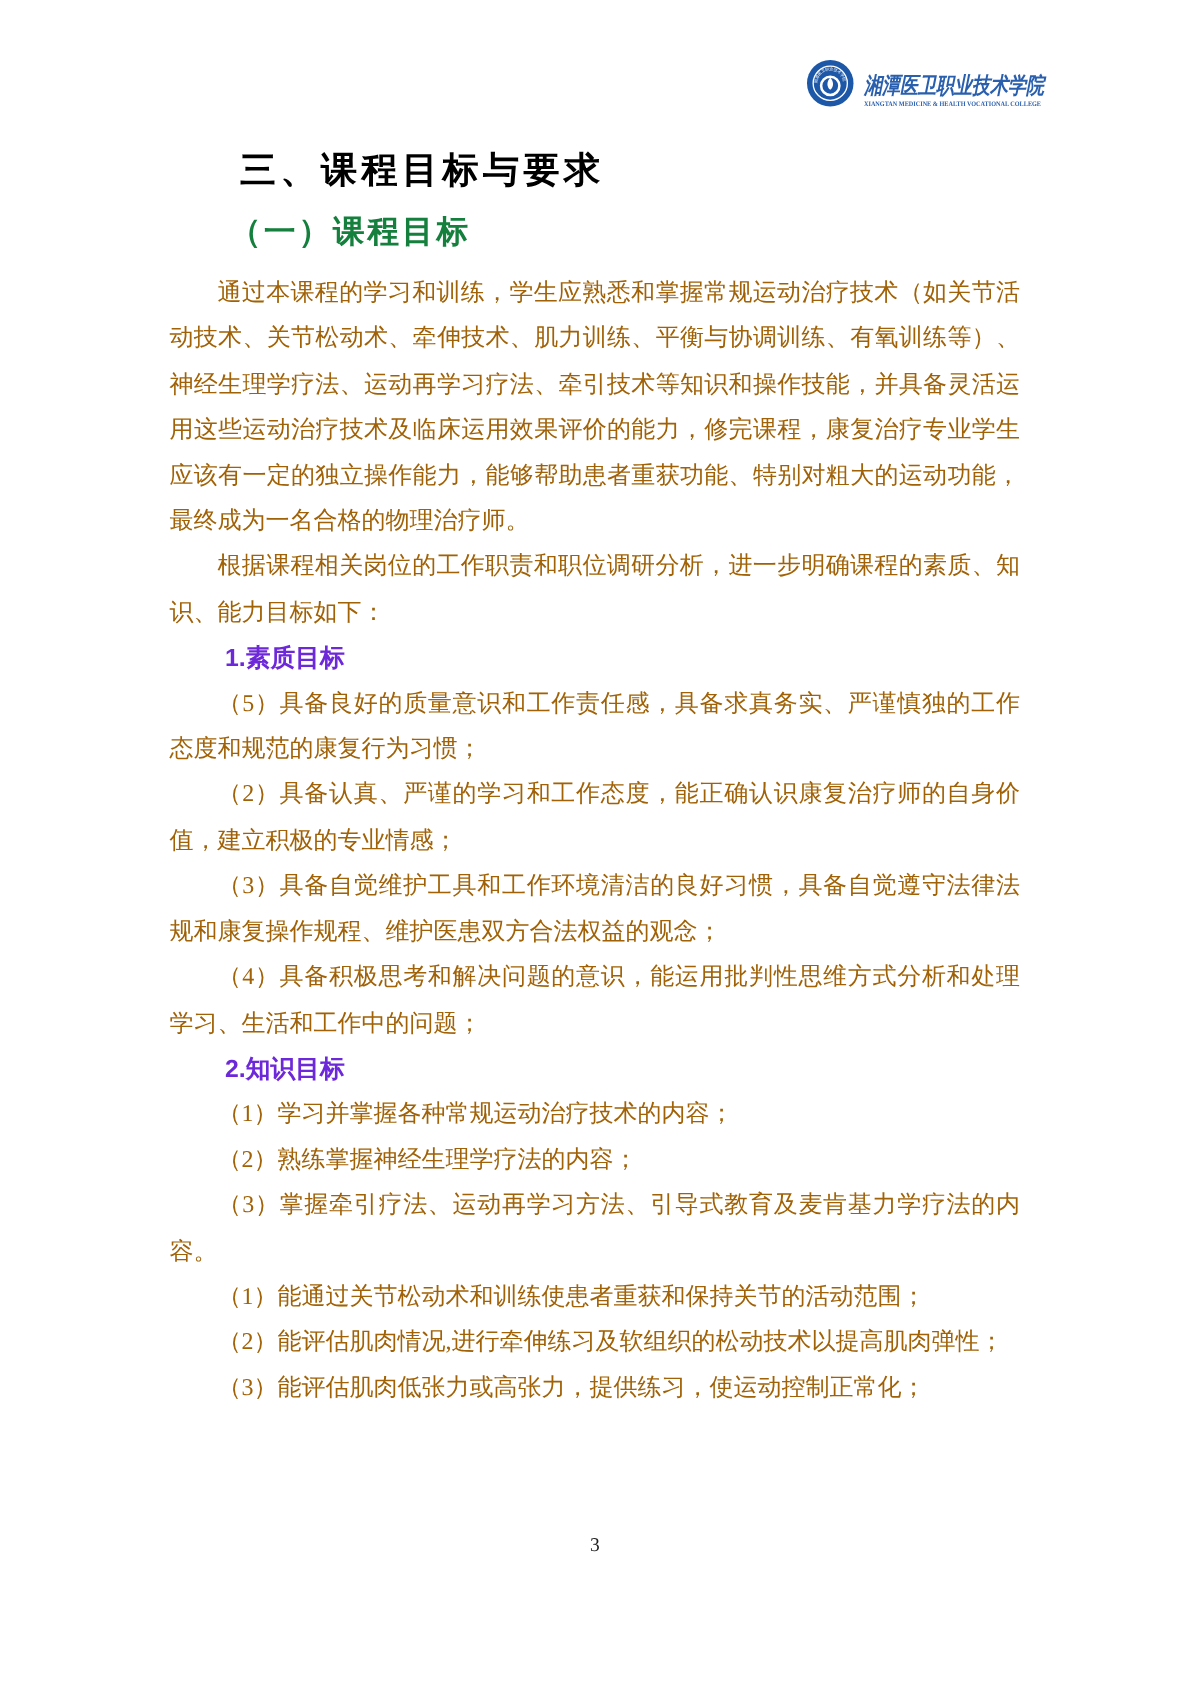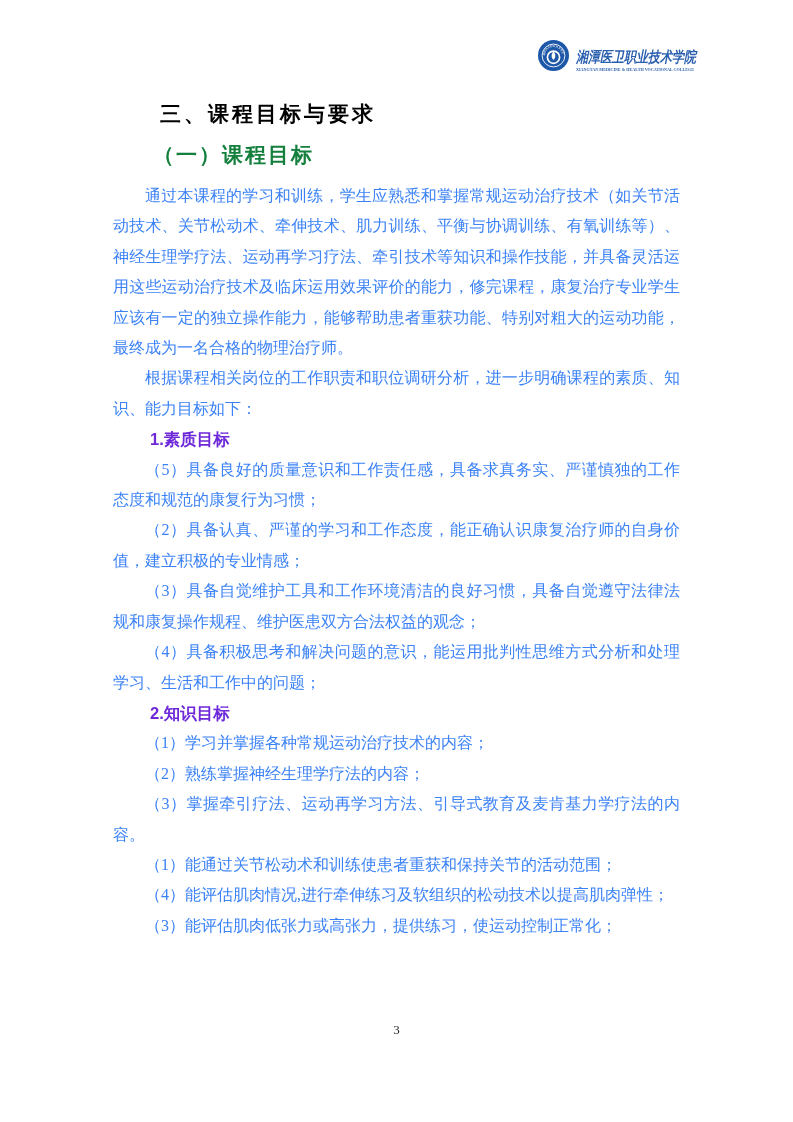--- a/index.html
+++ b/index.html
@@ -23,41 +23,41 @@
   }
   
   .content{
     position:absolute;left:113px;top:0;
     width:567px;
   }
   .h1{
     margin:102px 0 0 47px;
     font-family:"Liberation Sans","DejaVu Sans",sans-serif;
     font-weight:bold;
-    font-size:21px;
+    font-size:24px;
     line-height:24px;
     letter-spacing:3px;
     color:#000;
   }
   .h2{
     margin:16px 0 0 40px;
     font-family:"Liberation Sans","DejaVu Sans",sans-serif;
     font-weight:bold;
     font-size:21px;
     line-height:26px;
     letter-spacing:2px;
     color:#15803d;
   }
   .body-p{
     margin:0;
     font-size:16px;
     line-height:30.4px;
     text-align:justify;
     text-indent:2em;
-    color:#3b82f6;
+    color:#a16207;
   }
   .first-p{margin-top:13px;}
   .h3{
     margin:0 0 0 37px;
     font-family:"Liberation Sans","DejaVu Sans",sans-serif;
     font-weight:bold;
     font-size:16.5px;
     line-height:30.4px;
     color:#6d28d9;
   }
@@ -103,20 +103,20 @@
     <p class="body-p">（2）具备认真、严谨的学习和工作态度，能正确认识康复治疗师的自身价值，建立积极的专业情感；</p>
     <p class="body-p">（3）具备自觉维护工具和工作环境清洁的良好习惯，具备自觉遵守法律法规和康复操作规程、维护医患双方合法权益的观念；</p>
     <p class="body-p">（4）具备积极思考和解决问题的意识，能运用批判性思维方式分析和处理学习、生活和工作中的问题；</p>
 
     <div class="h3">2.知识目标</div>
     <p class="body-p">（1）学习并掌握各种常规运动治疗技术的内容；</p>
     <p class="body-p">（2）熟练掌握神经生理学疗法的内容；</p>
     <p class="body-p">（3）掌握牵引疗法、运动再学习方法、引导式教育及麦肯基力学疗法的内容。</p>
 
     <p class="body-p">（1）能通过关节松动术和训练使患者重获和保持关节的活动范围；</p>
-    <p class="body-p">（4）能评估肌肉情况,进行牵伸练习及软组织的松动技术以提高肌肉弹性；</p>
+    <p class="body-p">（2）能评估肌肉情况,进行牵伸练习及软组织的松动技术以提高肌肉弹性；</p>
     <p class="body-p">（3）能评估肌肉低张力或高张力，提供练习，使运动控制正常化；</p>
 
   </div>
 
   <div class="page-number">3</div>
 
 </div>
 
 </body></html>

